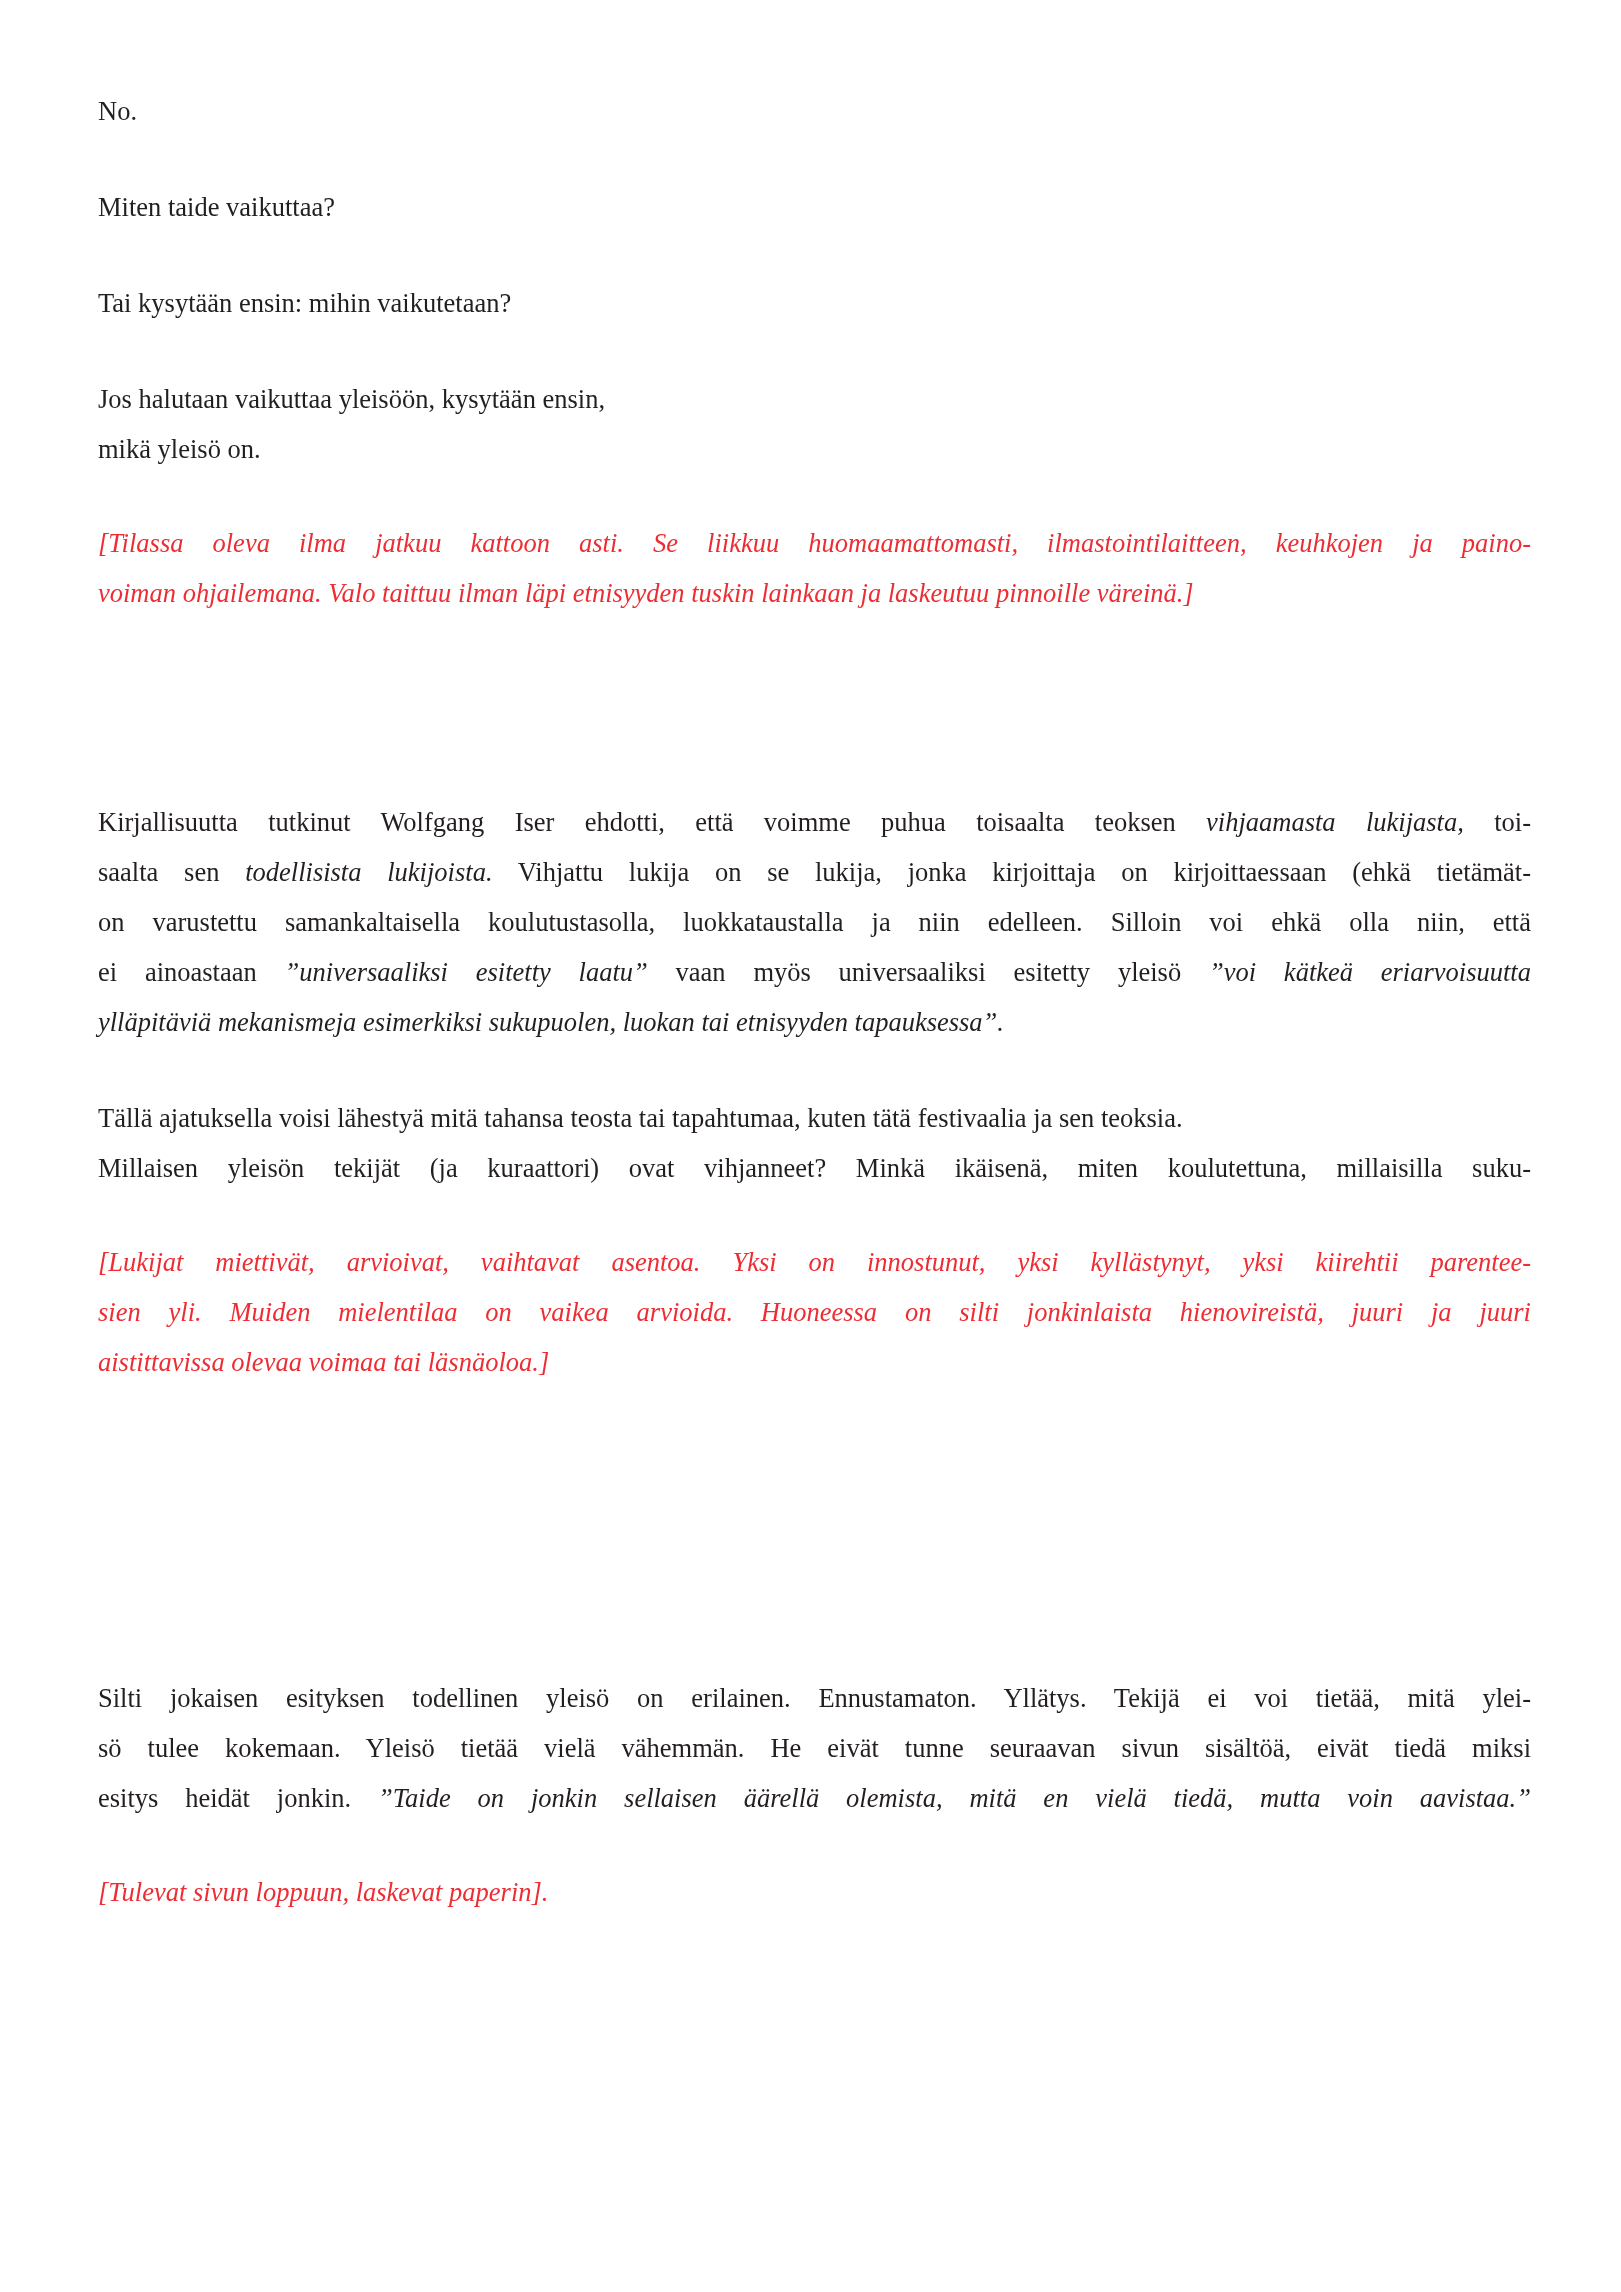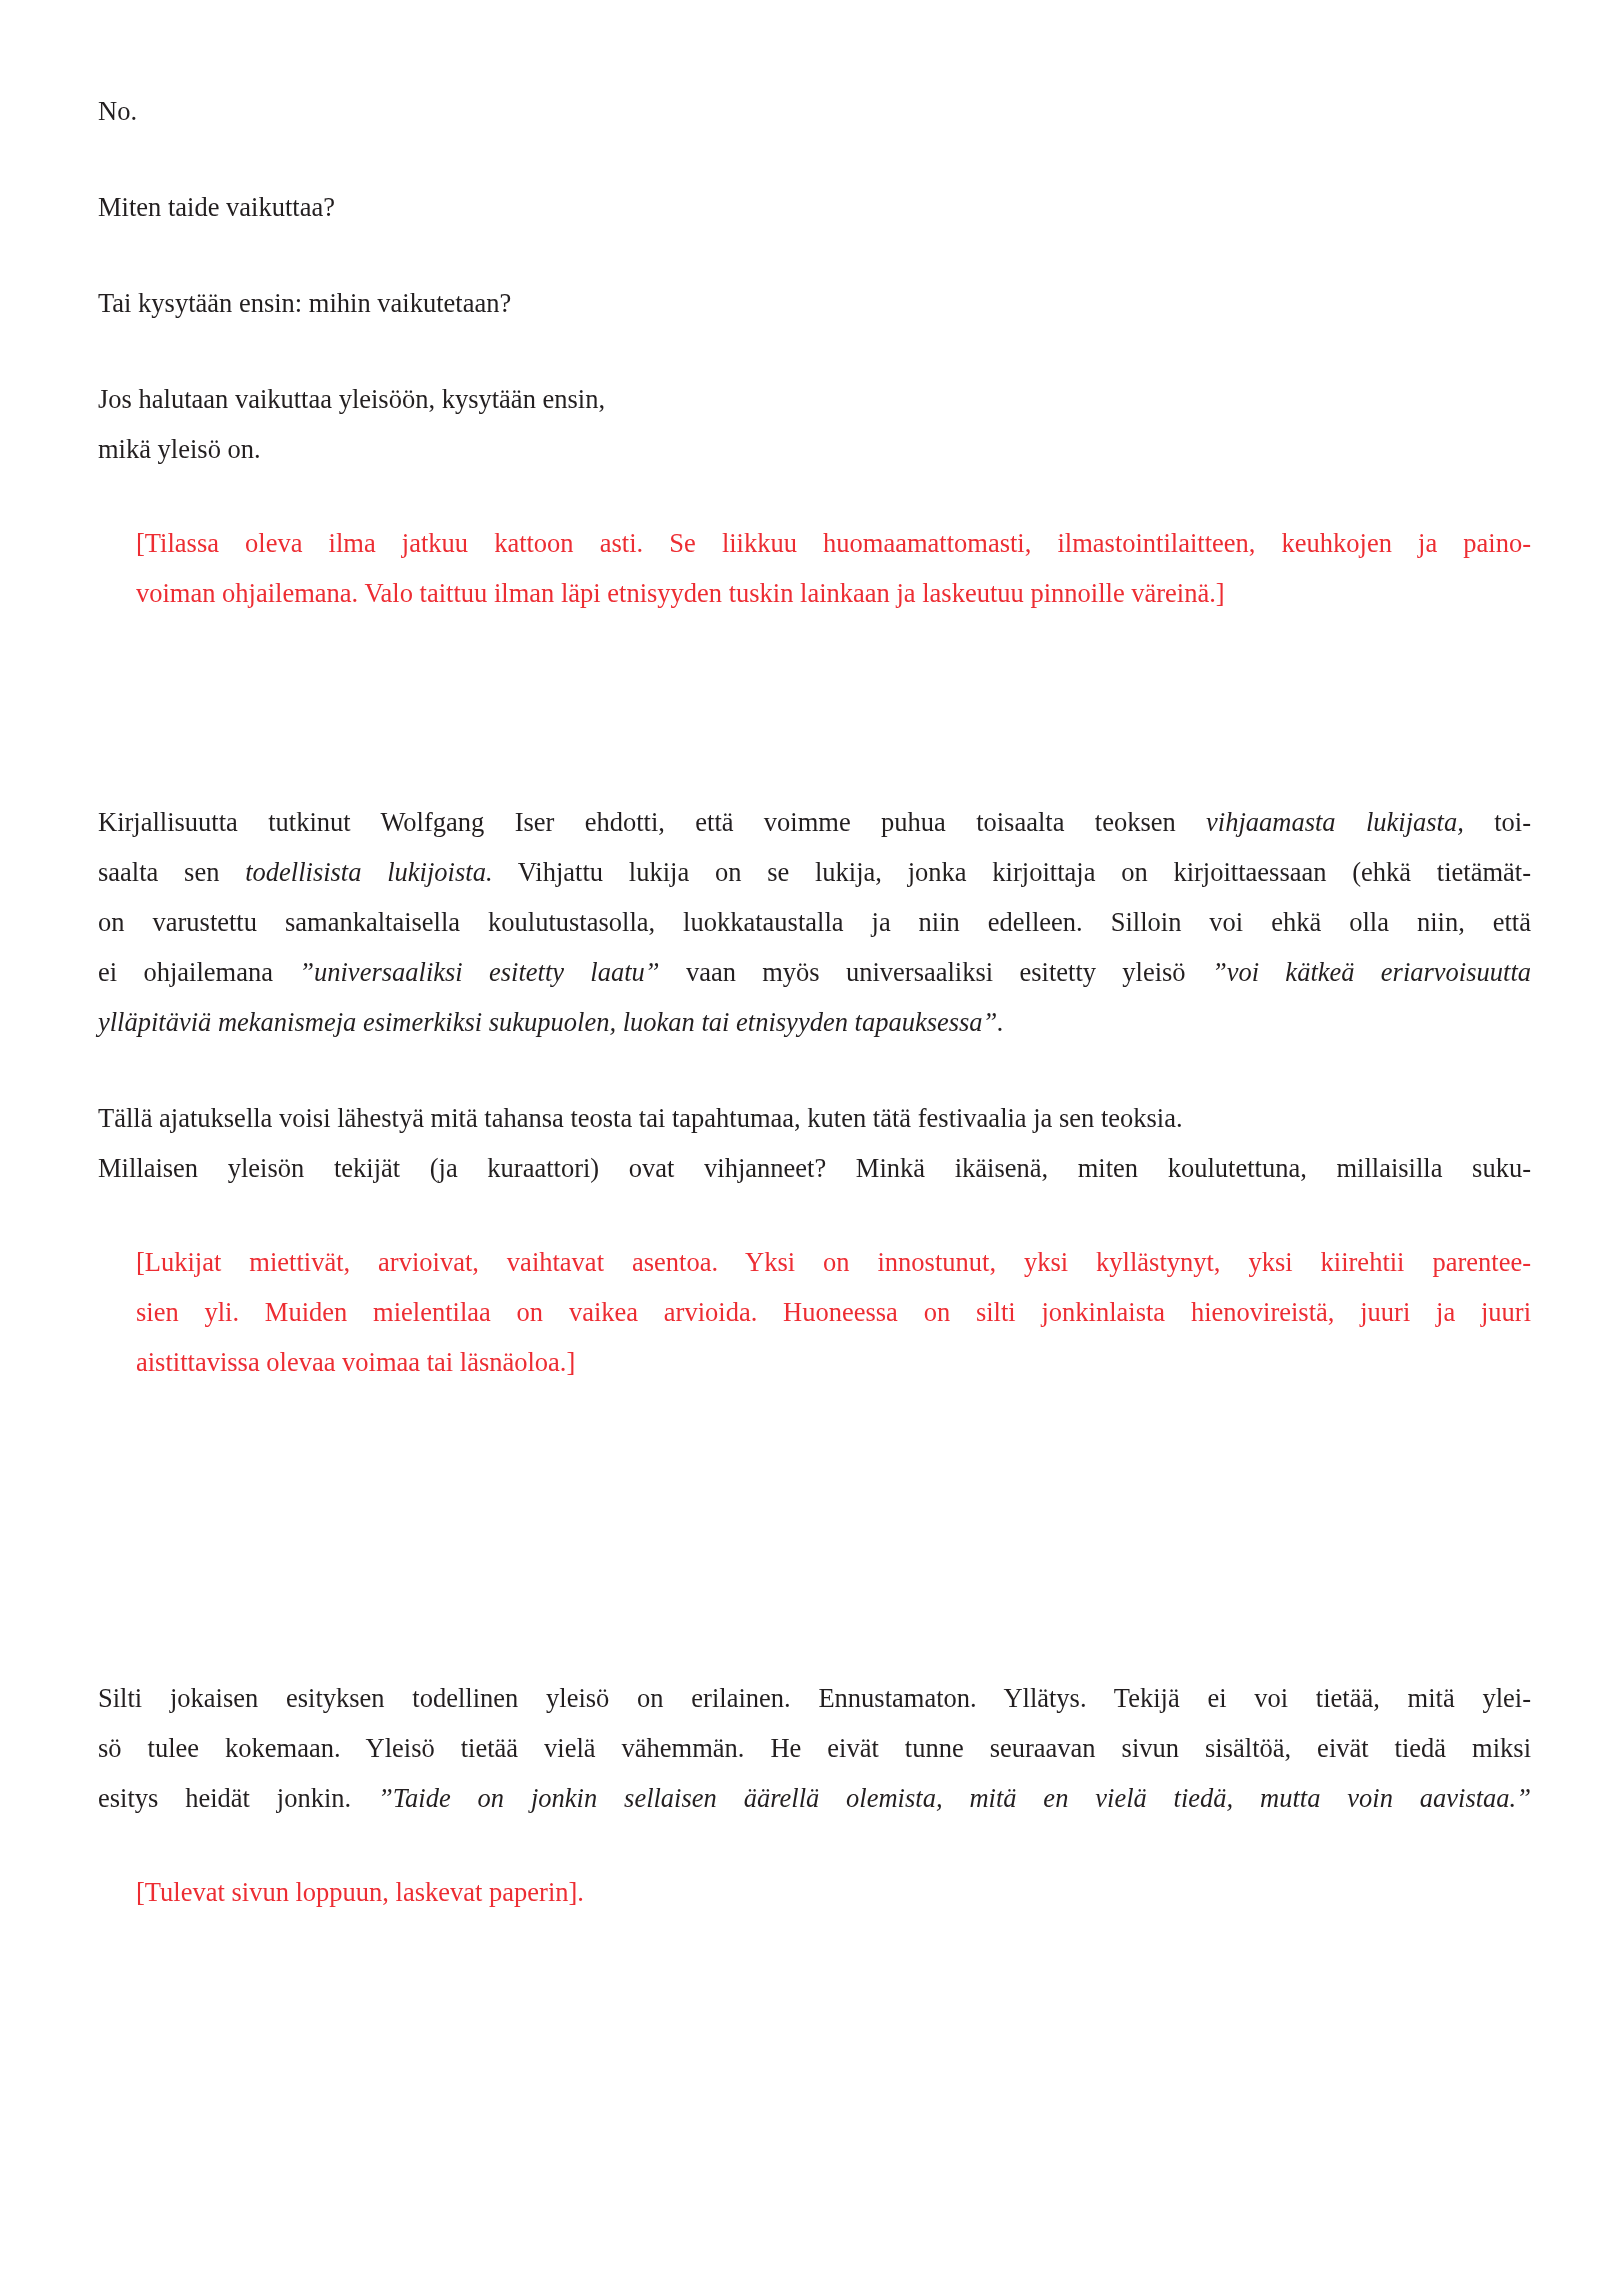--- a/index.html
+++ b/index.html
@@ -22,21 +22,21 @@
     padding:86px 90px 12px 98px;
     overflow:hidden;
   }
   .para{margin:0;}
   .mt-a{margin-top:46px;}   
   .mt-b{margin-top:44px;}   
   .mt-c{margin-top:179px;}  
   .mt-d{margin-top:286px;}  
   .line{text-align:left;}
   .line.j{text-align:justify;text-align-last:justify;}
-  .stage{color:var(--red);margin-left:38px;}
+  .stage{color:var(--red);font-style:italic;}
   .it{font-style:italic;text-align:center;}
 </style>
 </head>
 <body>
 
 <div class="page">
 
   <div class="para">
     <div class="line">No.</div>
   </div>
@@ -56,21 +56,21 @@
 
   <div class="para stage mt-b">
     <div class="line j">[Tilassa oleva ilma jatkuu kattoon asti. Se liikkuu huomaamattomasti, ilmastointilaitteen, keuhkojen ja paino-</div>
     <div class="line">voiman ohjailemana. Valo taittuu ilman läpi etnisyyden tuskin lainkaan ja laskeutuu pinnoille väreinä.]</div>
   </div>
 
   <div class="para mt-c">
     <div class="line j"><span>Kirjallisuutta tutkinut Wolfgang Iser ehdotti, että voimme puhua toisaalta teoksen </span><span class="it">vihjaamasta lukijasta,</span><span> toi-</span></div>
     <div class="line j"><span>saalta sen </span><span class="it">todellisista lukijoista.</span><span> Vihjattu lukija on se lukija, jonka kirjoittaja on kirjoittaessaan (ehkä tietämät-</span></div>
     <div class="line j">on varustettu samankaltaisella koulutustasolla, luokkataustalla ja niin edelleen. Silloin voi ehkä olla niin, että</div>
-    <div class="line j"><span>ei ohjailemana </span><span class="it">”universaaliksi esitetty laatu”</span><span> vaan myös universaaliksi esitetty yleisö </span><span class="it">”voi kätkeä eriarvoisuutta</span></div>
+    <div class="line j"><span>ei ainoastaan </span><span class="it">”universaaliksi esitetty laatu”</span><span> vaan myös universaaliksi esitetty yleisö </span><span class="it">”voi kätkeä eriarvoisuutta</span></div>
     <div class="line"><span class="it">ylläpitäviä mekanismeja esimerkiksi sukupuolen, luokan tai etnisyyden tapauksessa”.</span></div>
   </div>
 
   <div class="para mt-a">
     <div class="line">Tällä ajatuksella voisi lähestyä mitä tahansa teosta tai tapahtumaa, kuten tätä festivaalia ja sen teoksia.</div>
     <div class="line j">Millaisen yleisön tekijät (ja kuraattori) ovat vihjanneet? Minkä ikäisenä, miten koulutettuna, millaisilla suku-</div>
   </div>
 
   <div class="para stage mt-b">
     <div class="line j">[Lukijat miettivät, arvioivat, vaihtavat asentoa. Yksi on innostunut, yksi kyllästynyt, yksi kiirehtii parentee-</div>

